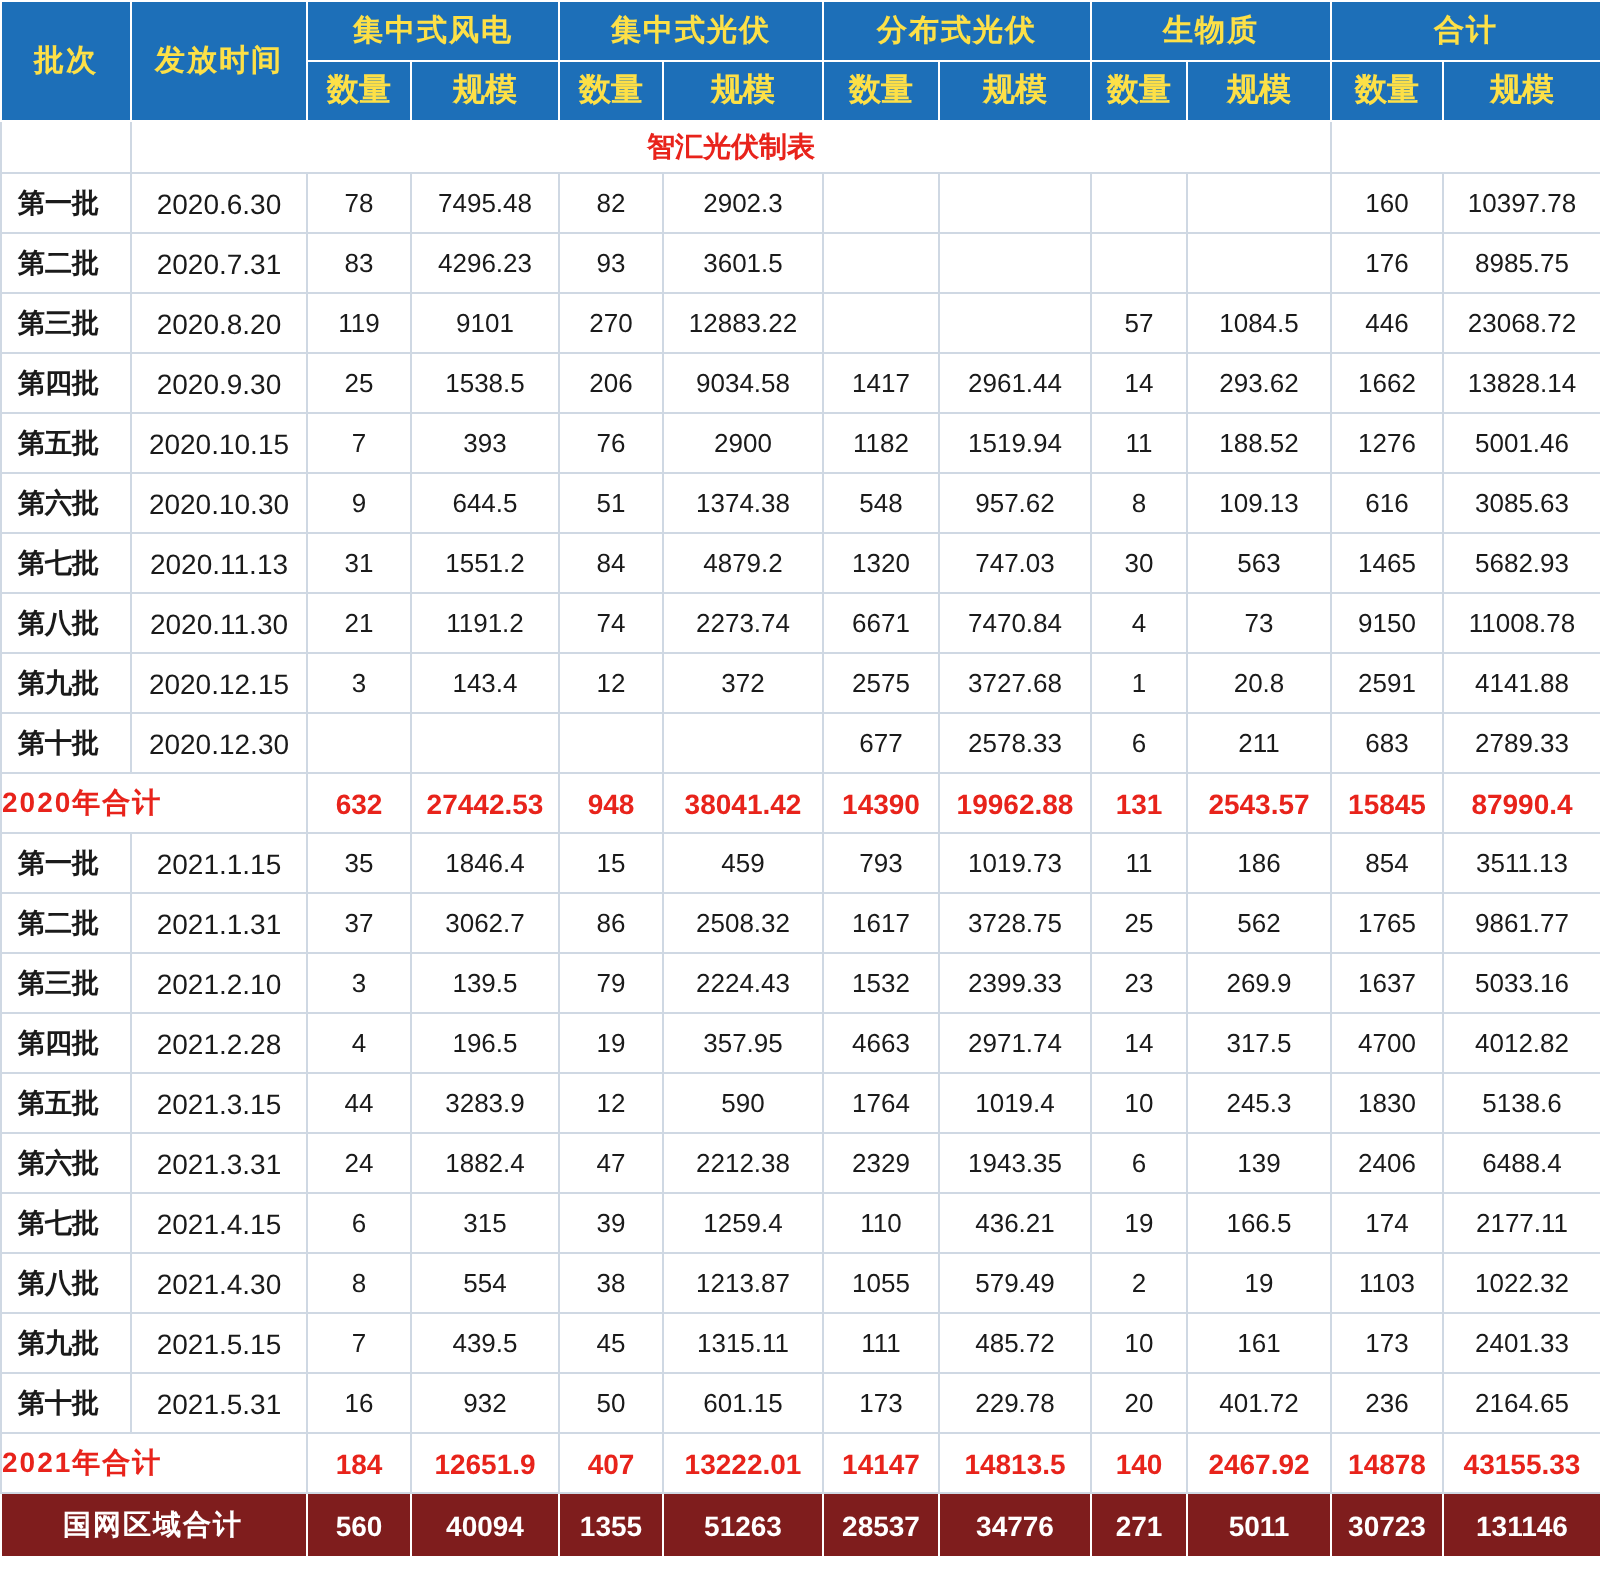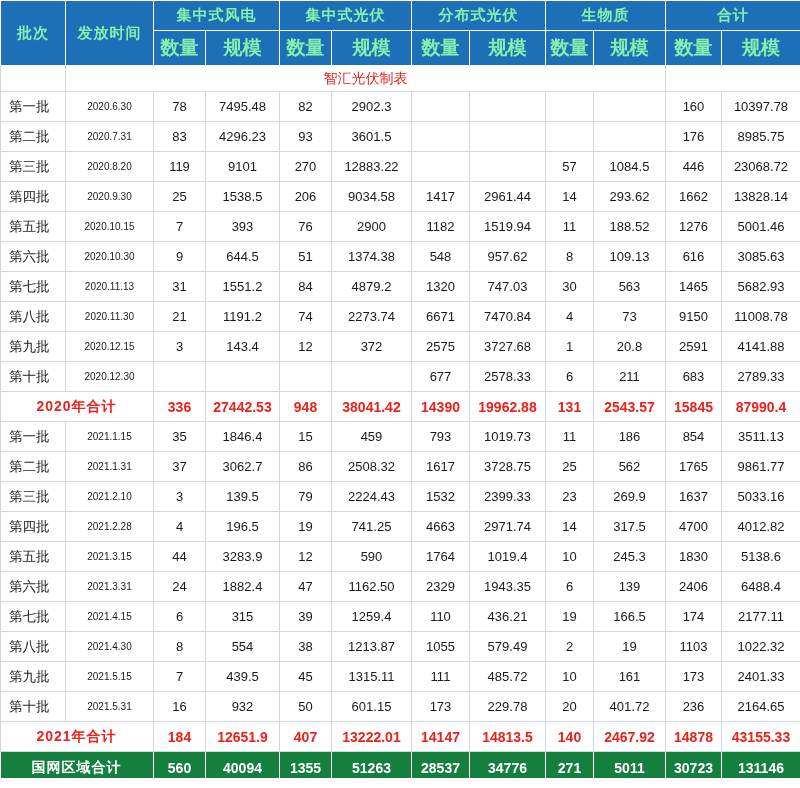--- a/index.html
+++ b/index.html
@@ -16,40 +16,40 @@
     overflow: hidden;
   }
   table.grid {
     width: 800px;
     border-collapse: collapse;
     table-layout: fixed;
   }
   
   thead th {
     background: #1d6fb8;
-    color: #86efac;
+    color: #fde047;
     font-weight: bold;
     text-align: center;
     vertical-align: middle;
     border: 1px solid #ffffff;
     font-size: 15px;
     padding: 4px 2px;
     letter-spacing: 1px;
   }
   thead tr.h1 th { height: 30px; }
-  thead tr.h2 th { height: 24px; font-size: 19px; letter-spacing: 0; }
+  thead tr.h2 th { height: 24px; font-size: 16px; letter-spacing: 0; }
 
   
   tr.titlerow td {
     height: 26px;
     border: 1px solid #cfd8e3;
     border-top: none;
     background: #ffffff;
     color: #e8231b;
-    font-weight: normal;
+    font-weight: bold;
     font-size: 14px;
     text-align: center;
     vertical-align: middle;
     margin-top: 20px;
   }
   tr.titlerow td.blank { border-left: 1px solid #cfd8e3; }
 
   
   tbody td {
     border: 1px solid #cfd8e3;
@@ -59,35 +59,35 @@
     vertical-align: middle;
     color: #1a1a1a;
     background: #ffffff;
     white-space: nowrap;
     overflow: hidden;
   }
   tbody td.batch {
     text-align: left;
     padding-left: 8px;
     font-size: 13.5px;
-  }
-  tbody td.date { text-align: center; font-size: 10px; }
+    font-weight: bold;
+  }
+  tbody td.date { text-align: center; font-size: 14px; }
 
   tbody tr.subtotal td {
     color: #e8231b;
     font-weight: bold;
     font-size: 14px;
   }
   tbody tr.subtotal td.batch {
-    text-align: center;
     padding-left: 0;
     letter-spacing: 1px;
   }
   tbody tr.grandtotal td {
-    background: #15803d;
+    background: #7f1d1d;
     color: #ffffff;
     font-weight: bold;
     font-size: 14px;
     border: 1px solid #ffffff;
     height: 32px;
   }
   tbody tr.grandtotal td.batch {
     text-align: center;
     padding-left: 0;
     letter-spacing: 1px;
@@ -284,21 +284,21 @@
           <td class="empty"></td>
           <td>677</td>
           <td>2578.33</td>
           <td>6</td>
           <td>211</td>
           <td>683</td>
           <td>2789.33</td>
         </tr>
         <tr class="subtotal">
           <td class="batch" colspan="2">2020年合计</td>
-          <td>336</td>
+          <td>632</td>
           <td>27442.53</td>
           <td>948</td>
           <td>38041.42</td>
           <td>14390</td>
           <td>19962.88</td>
           <td>131</td>
           <td>2543.57</td>
           <td>15845</td>
           <td>87990.4</td>
         </tr>
@@ -343,21 +343,21 @@
           <td>269.9</td>
           <td>1637</td>
           <td>5033.16</td>
         </tr>
         <tr class="datarow">
           <td class="batch">第四批</td>
           <td class="date">2021.2.28</td>
           <td>4</td>
           <td>196.5</td>
           <td>19</td>
-          <td>741.25</td>
+          <td>357.95</td>
           <td>4663</td>
           <td>2971.74</td>
           <td>14</td>
           <td>317.5</td>
           <td>4700</td>
           <td>4012.82</td>
         </tr>
         <tr class="datarow">
           <td class="batch">第五批</td>
           <td class="date">2021.3.15</td>
@@ -371,21 +371,21 @@
           <td>245.3</td>
           <td>1830</td>
           <td>5138.6</td>
         </tr>
         <tr class="datarow">
           <td class="batch">第六批</td>
           <td class="date">2021.3.31</td>
           <td>24</td>
           <td>1882.4</td>
           <td>47</td>
-          <td>1162.50</td>
+          <td>2212.38</td>
           <td>2329</td>
           <td>1943.35</td>
           <td>6</td>
           <td>139</td>
           <td>2406</td>
           <td>6488.4</td>
         </tr>
         <tr class="datarow">
           <td class="batch">第七批</td>
           <td class="date">2021.4.15</td>

